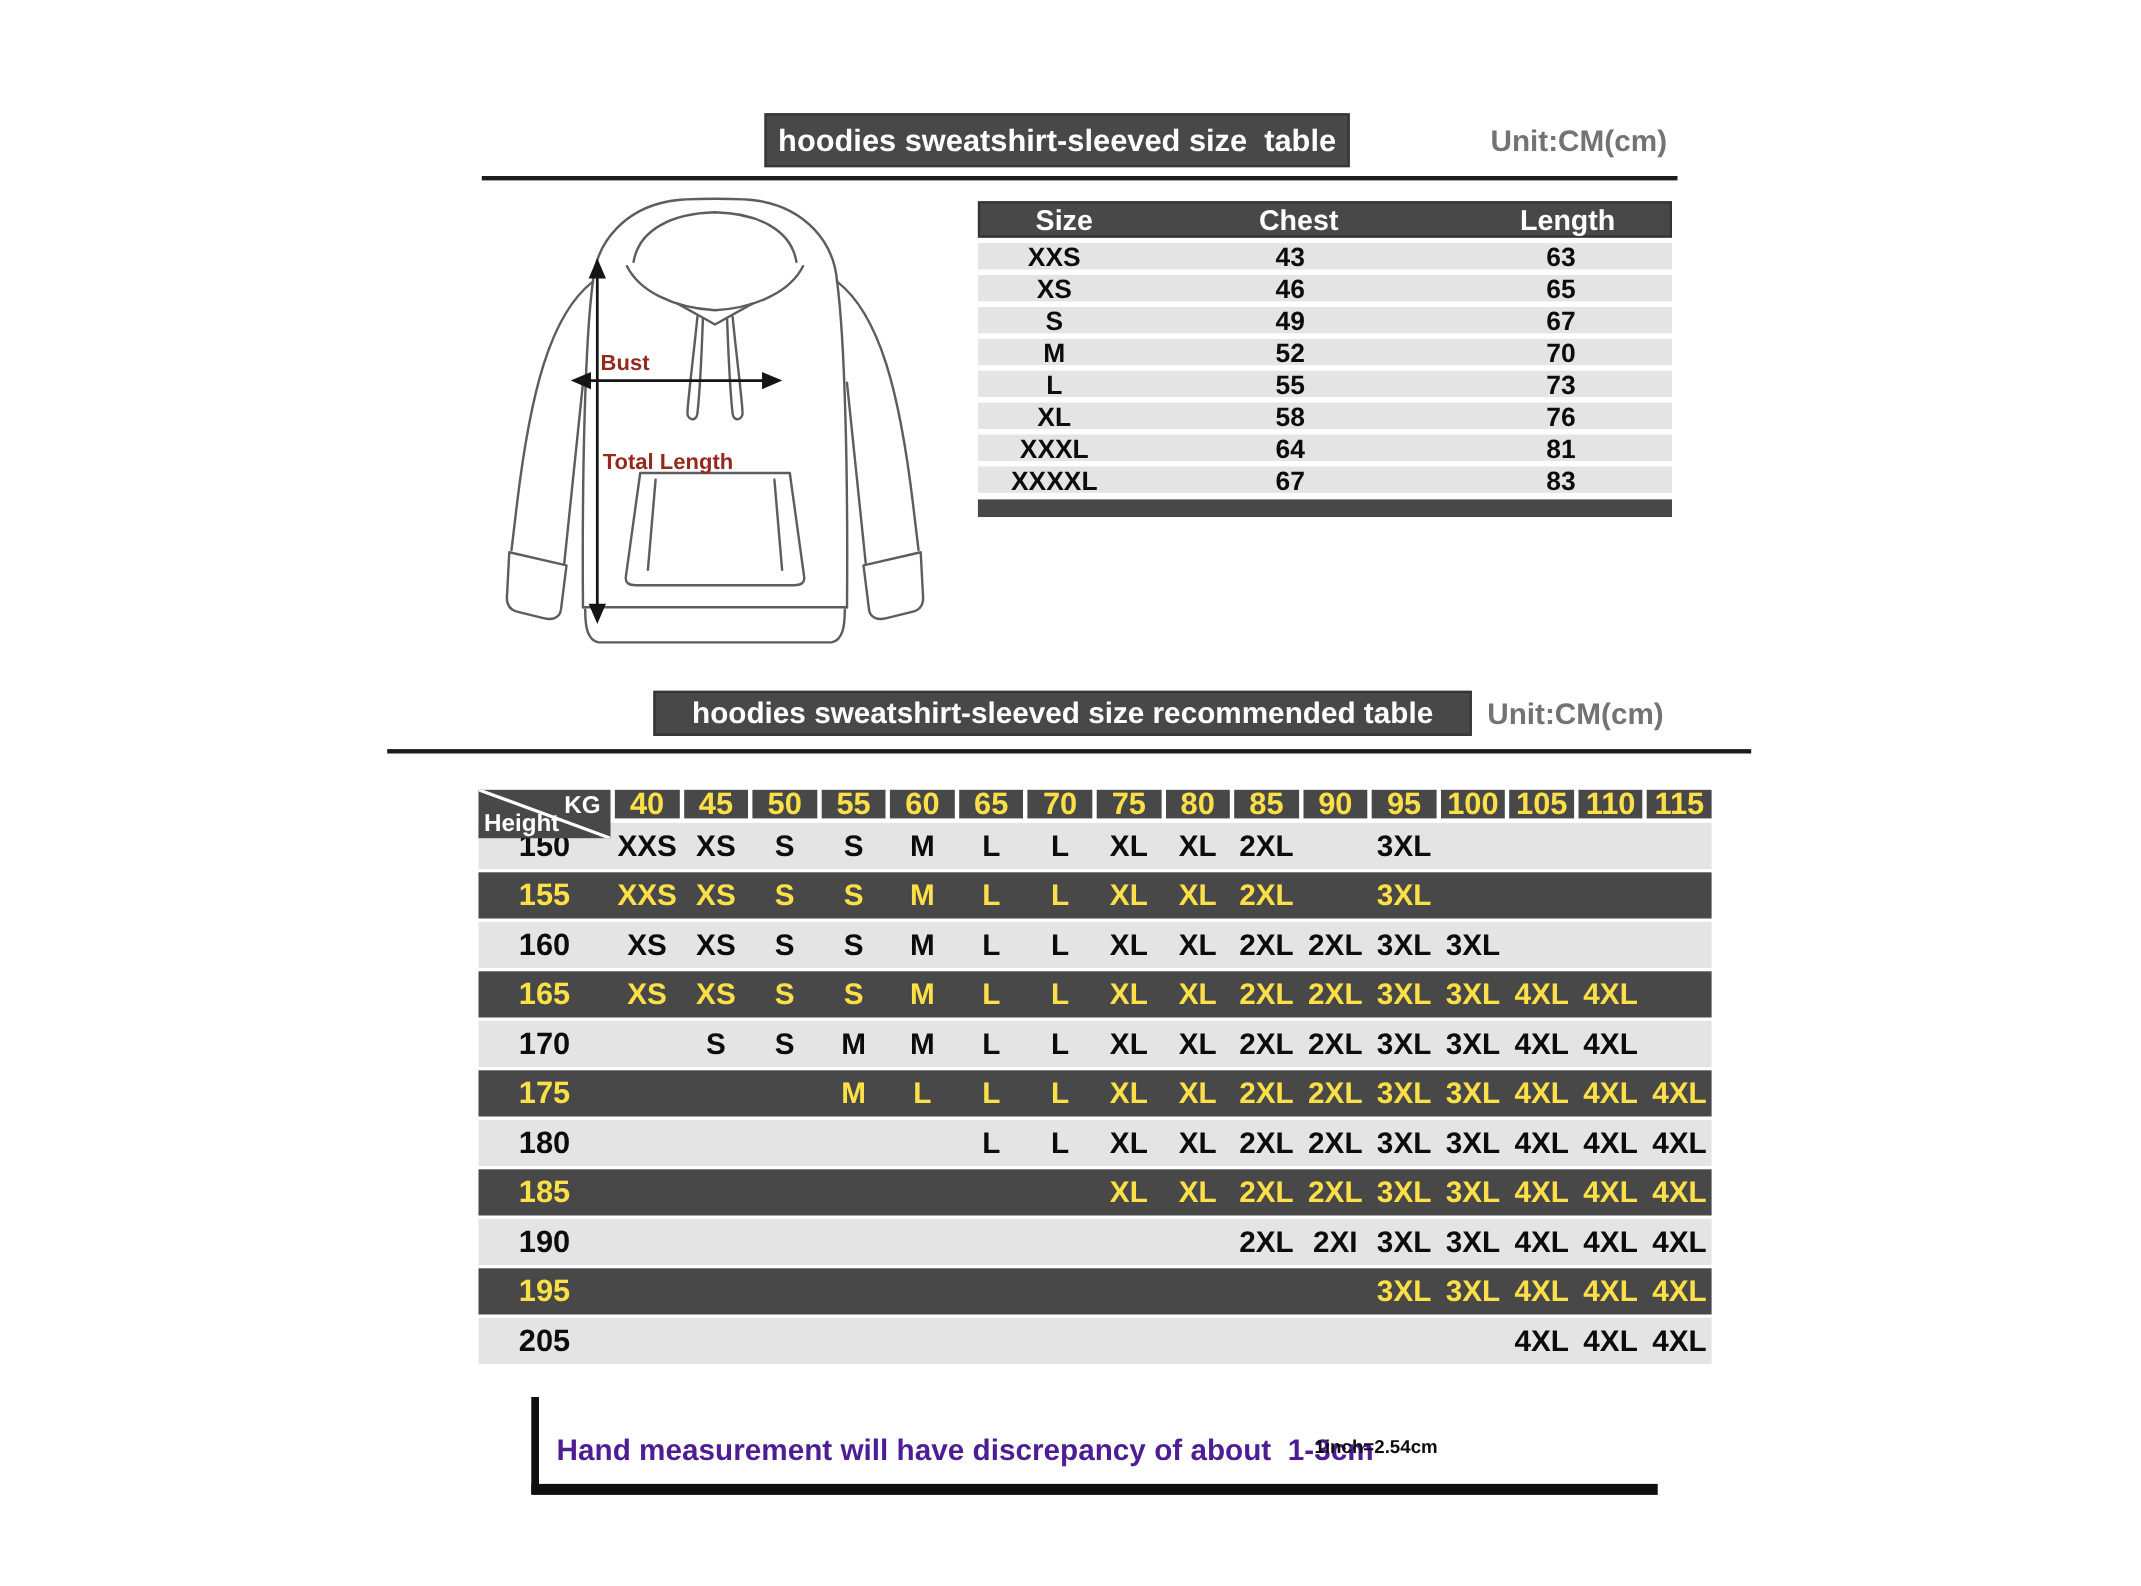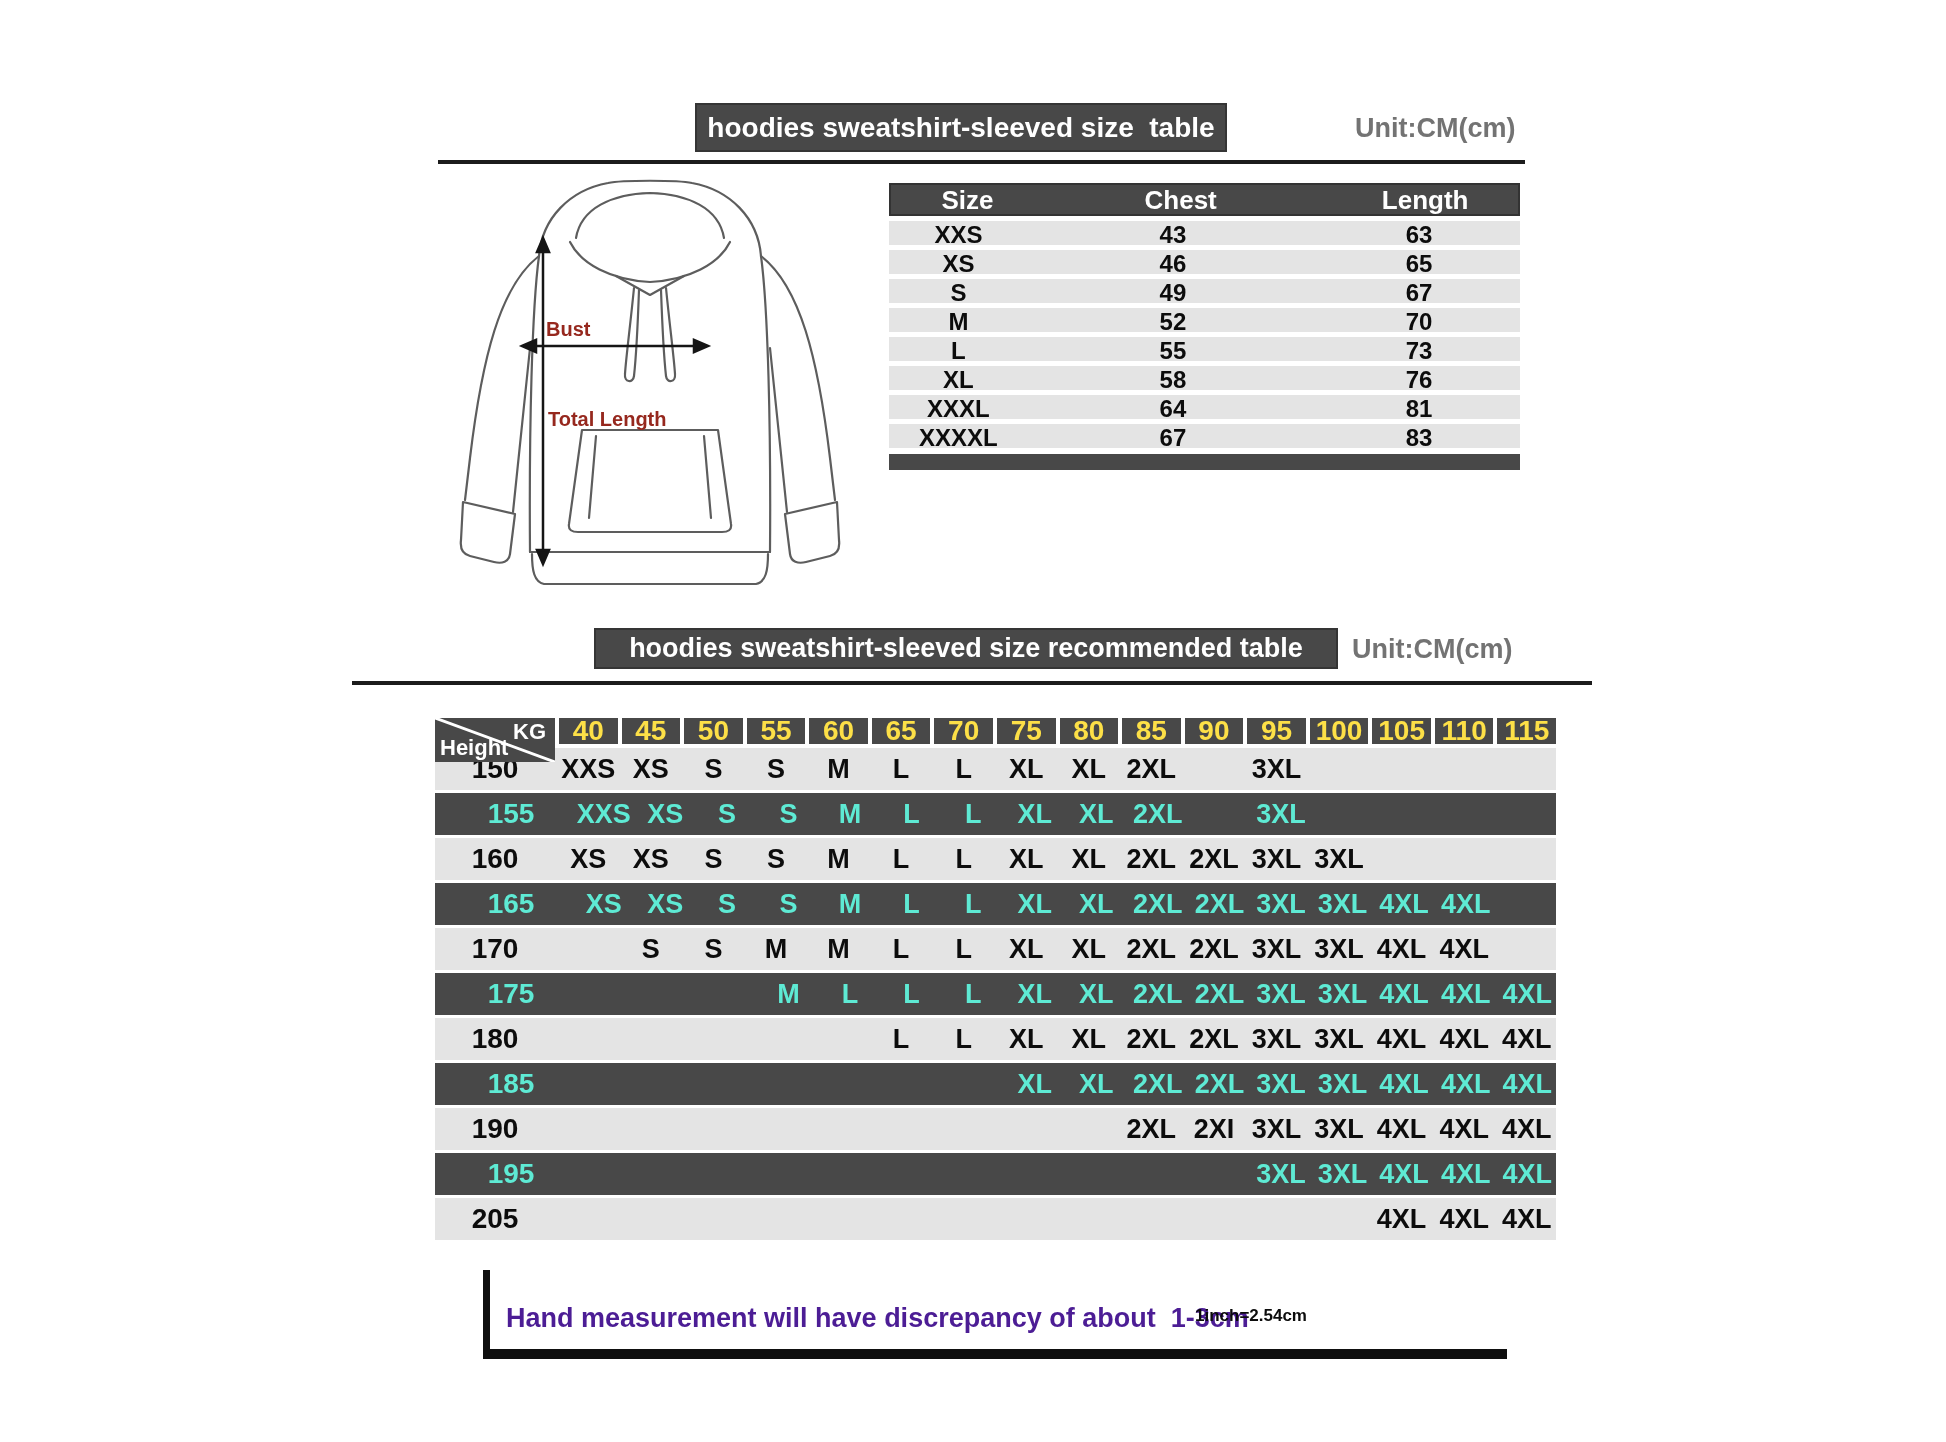--- a/index.html
+++ b/index.html
@@ -50,21 +50,21 @@
   .rec-corner { width:120px; height:44px; background:var(--dark); position:relative; color:#fff; flex:0 0 auto; }
   .rec-corner svg { position:absolute; left:0; top:0; }
   .rec-corner .kg { position:absolute; top:1px; right:9px; font-size:22px; }
   .rec-corner .hlabel { position:absolute; bottom:1px; left:5px; font-size:22px; }
   .rec-wcell {
     flex:1; margin-left:4px; background:var(--dark); color:#fde047;
     display:flex; align-items:center; justify-content:center; font-size:28px;
   }
   .rec-row { display:flex; height:42px; margin-top:3px; align-items:center; font-size:27px; }
   .rec-row.light { background:var(--light); color:#0c0c0c; }
-  .rec-row.dark  { background:var(--dark); color:#5eead4;padding-left:16px; }
+  .rec-row.dark  { background:var(--dark); color:#fde047; }
   .rec-hgt { width:120px; flex:0 0 auto; text-align:center; font-size:28px; }
   .rec-cell { flex:1; margin-left:4px; text-align:center; }
 
   
   .vbar  { position:absolute; left:483px; top:1270px; width:7px;  height:88px; background:#0f0f0f; }
   .note  { position:absolute; left:506px; top:1303px; font-size:27px; color:#4c1d95; white-space:pre; }
   .conv  { position:absolute; left:1195px; top:1306px; font-size:17px; color:#0c0c0c; }
   .hbar2 { position:absolute; left:483px; top:1349px; width:1024px; height:10px; background:#0f0f0f; }
 </style>
 </head>

